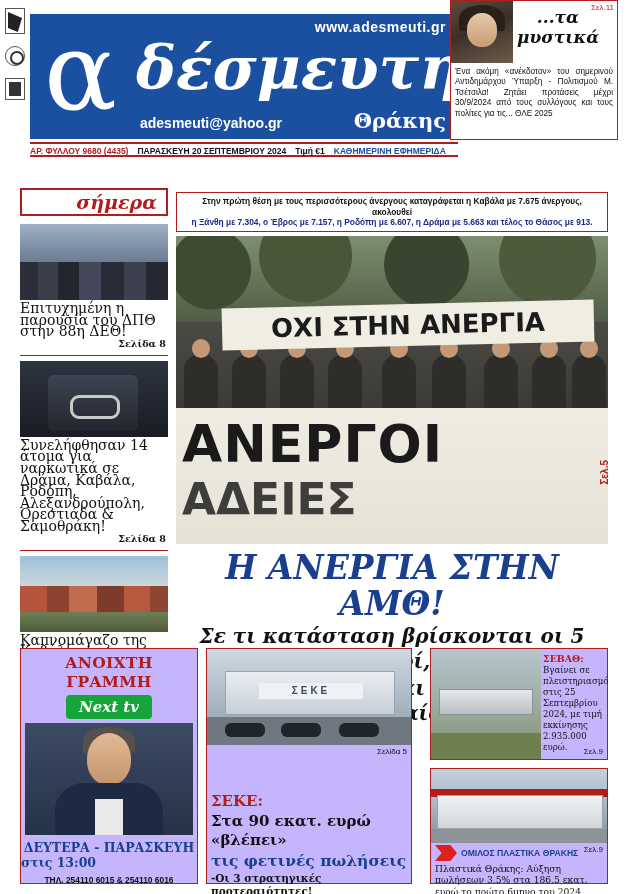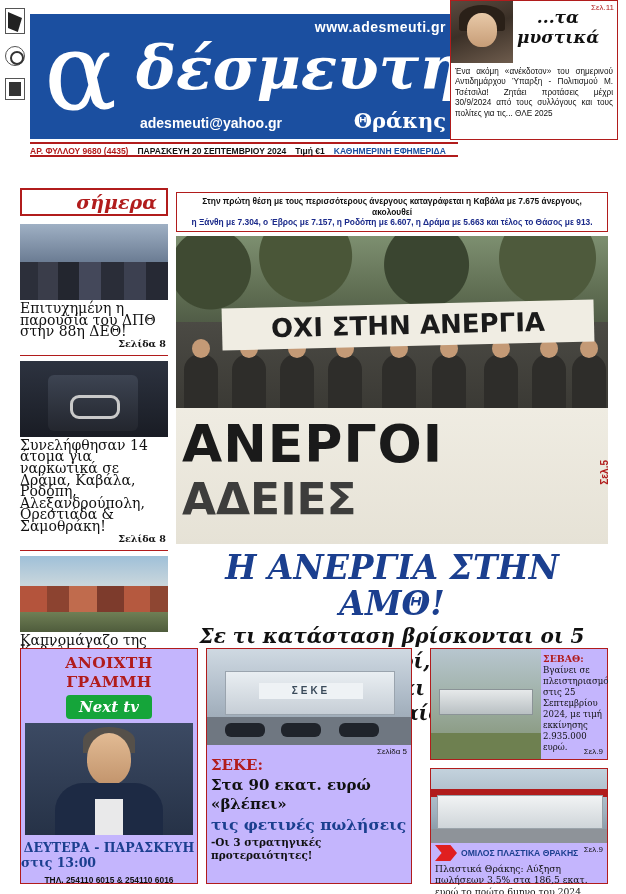--- a/index.html
+++ b/index.html
@@ -288,21 +288,21 @@
   }
   .bx2 .img .car {
     position:absolute; bottom:8px; width:40px; height:14px; border-radius:6px; background:#20242b;
   }
   .bx2 .sel {
     text-align:right; padding:2px 4px 0 0;
     font-family:"Liberation Sans", sans-serif; font-size:8px; color:#111;
   }
   .bx2 .h {
     padding-left:4px; font-family:"DejaVu Serif", serif; font-weight:bold;
-    font-size:15px; color:#b11c1c;
+    font-size:15px; color:#b11c1c;margin-top:36px;
   }
   .bx2 .l1 {
     padding:2px 4px 0 4px; font-family:"DejaVu Serif", serif; font-weight:bold;
     font-size:15px; line-height:19px; color:#111;
   }
   .bx2 .l2 {
     padding:1px 4px 0 4px; font-family:"DejaVu Serif", serif; font-weight:bold;
     font-size:15.5px; line-height:19px; color:#1b3f8f;
   }
   .bx2 .l3 {

